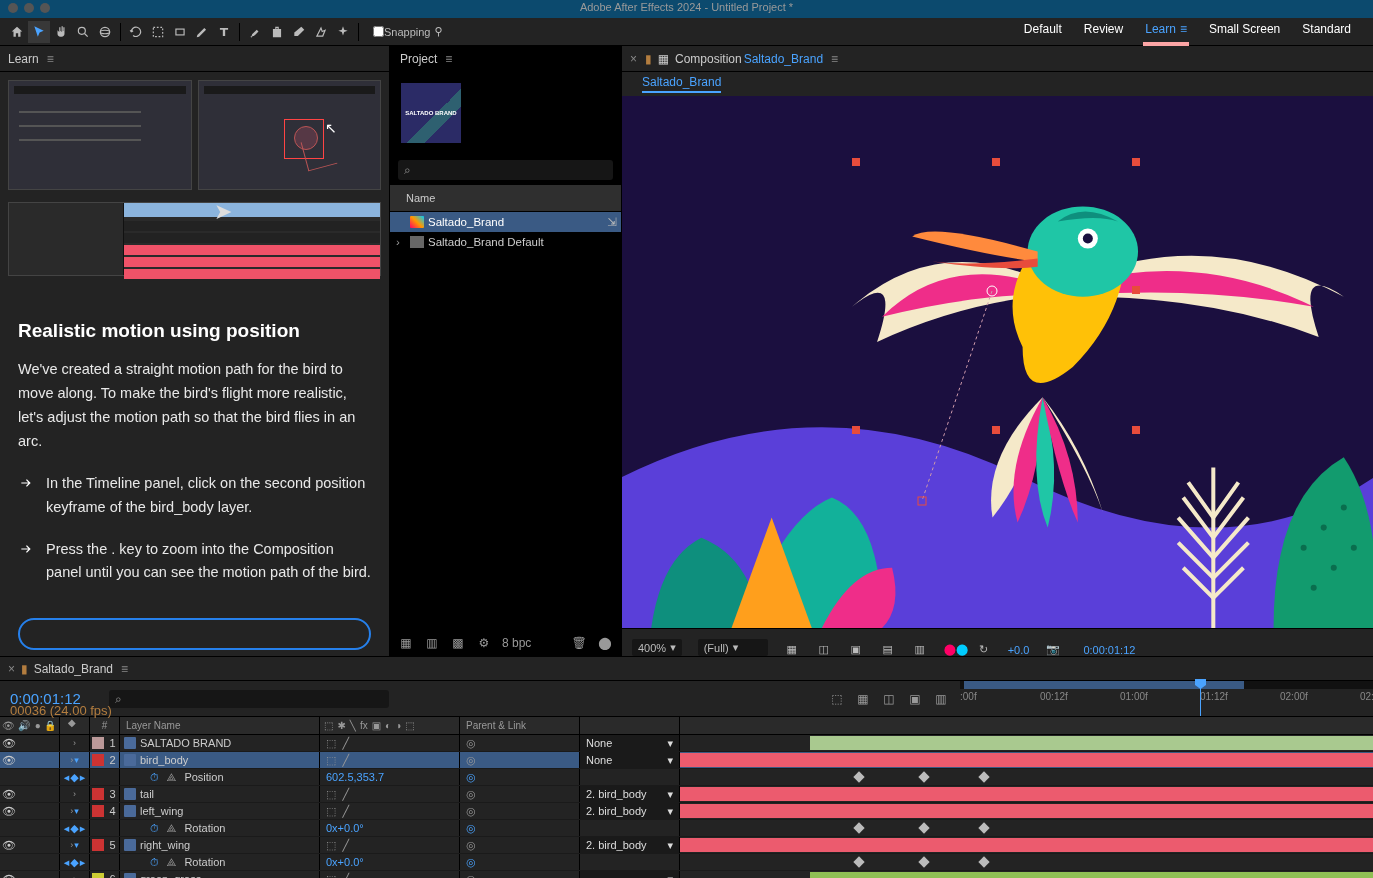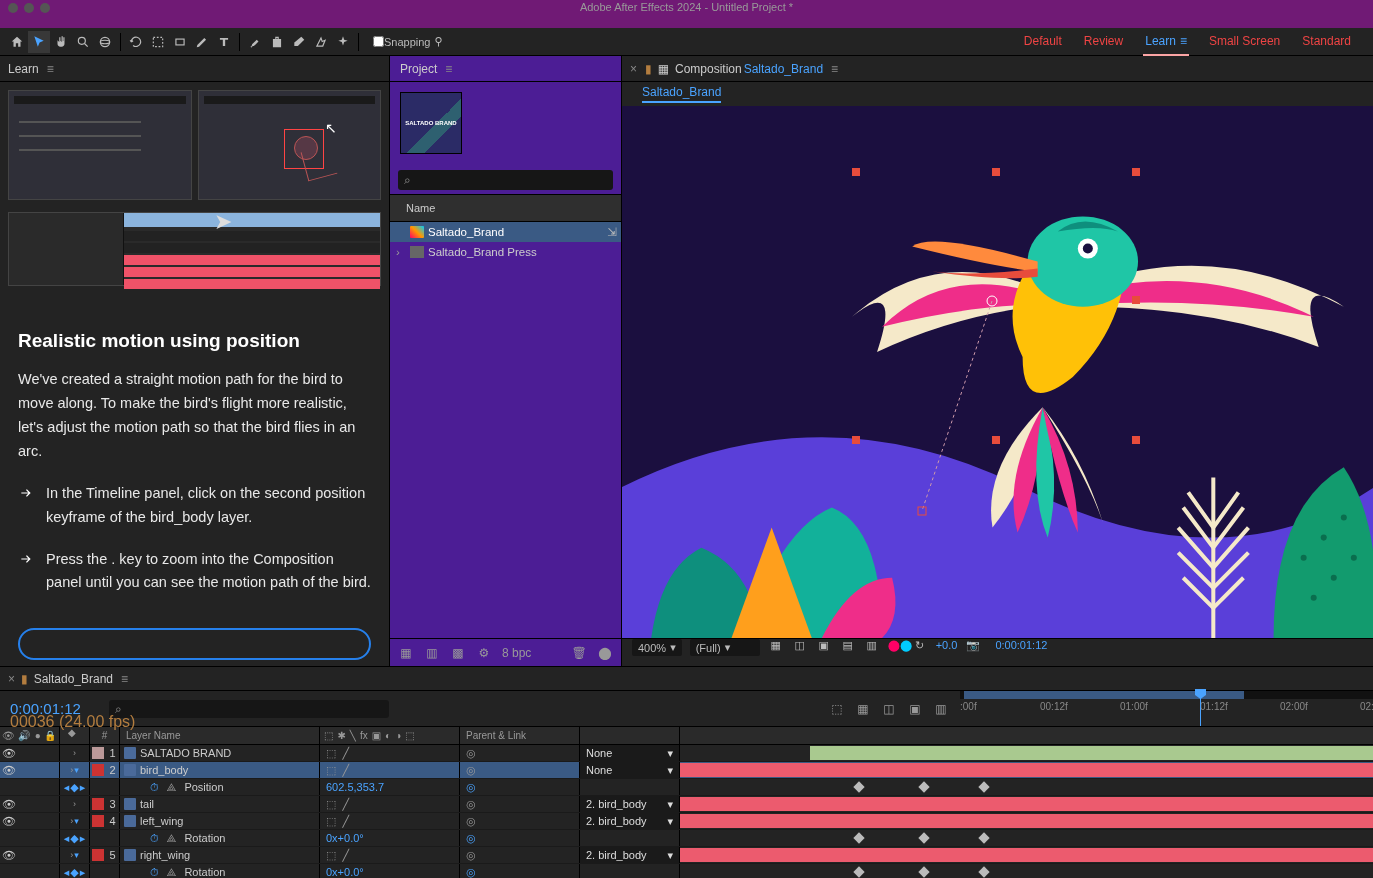--- a/index.html
+++ b/index.html
@@ -1,33 +1,33 @@
 <!DOCTYPE html>
 <html><head>
 <meta charset="utf-8">
 <style>
 * { margin: 0; padding: 0; box-sizing: border-box; font-family: -apple-system, "Segoe UI", sans-serif; }
 body { background: #1e1e1e; color: #ccc; font-size: 12px; width: 1373px; height: 878px; overflow: hidden; }
 
 
-.titlebar { height: 28px; background: #701a75; text-align: center; color: #999; font-size: 11px; line-height: 15px; position: relative; }
+.titlebar { height: 18px; background: #0c4a6e; text-align: center; color: #999; font-size: 11px; line-height: 15px; position: relative; }
 .traffic { position: absolute; left: 8px; top: 3px; display: flex; gap: 6px; }
 .traffic span { width: 10px; height: 10px; border-radius: 50%; background: #555; display:inline-block;}
 
 
 .toolbar { height: 28px; background: #232323; display: flex; align-items: center; padding: 0 6px; border-bottom: 1px solid #000; }
 .tool-ico { width: 22px; height: 22px; display: flex; align-items: center; justify-content: center; color: #bbb; cursor: pointer; }
 .tool-ico.active { background: #383838; color: #4aa3ff; }
 .tool-ico svg { width: 14px; height: 14px; }
 .tool-sep { width: 1px; height: 18px; background: #000; margin: 0 4px; }
 .snapping { margin-left: 10px; display: flex; align-items: center; color: #bbb; font-size: 11px; }
 .snapping input { width: 11px; height: 11px; }
 .ws-tabs { margin-left: auto; display: flex; gap: 18px; padding-right: 14px; font-size: 12px; }
-.ws-tab { color: #ef4444; cursor: pointer; padding: 6px 2px; }
-.ws-tab.active { color: #4aa3ff; border-bottom: 2px solid #fca5a5; }
+.ws-tab { color: #ffffff; cursor: pointer; padding: 6px 2px; }
+.ws-tab.active { color: #4aa3ff; border-bottom: 6px solid #fca5a5; }
 .ws-menu { color:#4aa3ff; margin-left:4px; }
 
 
 .main { display: flex; height: 610px; }
 
 
 .learn { width: 390px; background: #232323; border-right: 1px solid #000; display: flex; flex-direction: column; }
 .learn-tab { height: 26px; border-bottom: 1px solid #000; display: flex; align-items: center; padding-left: 8px; color: #ccc; font-size: 12px; }
 .learn-tab .mnu { margin-left: 8px; color: #888; }
 .learn-header { padding: 14px 16px 8px; display: flex; align-items: center; gap: 8px; font-size: 17px; color: #eee; font-weight: 600; }
@@ -49,21 +49,21 @@
 .ltr-row .bar.red{background:#f05268;}
 .learn-body { padding: 16px 18px; overflow: auto; flex: 1; }
 .learn-body h2 { color: #fff; font-size: 19px; font-weight: 600; margin: 24px 0 16px; }
 .learn-body p { color: #e8e8e8; font-size: 14.5px; line-height: 1.65; margin-bottom: 18px; }
 .learn-step { display: flex; gap: 12px; margin-bottom: 18px; font-size: 14.5px; line-height: 1.65; color: #e8e8e8; }
 .learn-step .arr { color: #fff; flex-shrink: 0; margin-top:2px;}
 .learn-step .arr svg { width: 16px; height: 14px; }
 .learn-btn { border: 2px solid #2680eb; border-radius: 18px; height: 32px; margin: 6px 18px; }
 
 
-.project { width: 232px; background: #4c1d95; border-right: 1px solid #000; display:flex; flex-direction:column;}
+.project { width: 232px; background: #000000; border-right: 1px solid #000; display:flex; flex-direction:column;}
 .proj-tab { height: 26px; border-bottom: 1px solid #000; display: flex; align-items: center; padding-left: 10px; font-size: 12px;}
 .proj-tab .mnu { margin-left: 8px; color:#888;}
 .proj-info { display: flex; padding: 10px; gap: 10px; }
 .proj-thumb { width: 62px; height: 62px; background: linear-gradient(135deg,#2b2b66 0%,#2b2b66 55%,#2e6070 55%,#2e6070 70%,#2b2b66 70%); display:flex; align-items:center; justify-content:center; color:#fff; font-size:6px; font-weight:bold; border:1px solid #000;}
 .proj-meta { font-size: 11px; color: #bbb; line-height: 1.4; }
 .proj-meta .name { color: #eee; }
 .proj-search { margin: 6px 8px 4px; height: 20px; background: #161616; border-radius: 3px; display: flex; align-items: center; padding: 0 6px; color: #888; }
 .proj-head { height: 28px; background: #2f2f2f; border-top: 1px solid #000; border-bottom: 1px solid #000; padding-left: 16px; font-size: 11px; display: flex; align-items: center; }
 .proj-row { height: 20px; display: flex; align-items: center; padding-left: 6px; font-size: 11.5px; gap: 4px; }
 .proj-row.sel { background: #3a5a84; color: #fff; }
@@ -78,36 +78,36 @@
 
 .compv { flex: 1; background: #232323; display: flex; flex-direction: column; position:relative;}
 .compv-tabs { height: 26px; border-bottom: 1px solid #000; display: flex; align-items: center; padding-left: 8px; font-size: 12px; }
 .compv-tabs .x { color: #888; margin-right: 8px;}
 .compv-tabs .lbl { color: #ccc; }
 .compv-tabs .nm { color: #4aa3ff; margin-left: 2px; }
 .compv-tabs .mnu { margin-left: 8px; color:#888;}
 .compv-sub { height: 24px; padding-left: 20px; display: flex; align-items: center; }
 .compv-sub .chip { color: #4aa3ff; border-bottom: 2px solid #4aa3ff; padding-bottom: 2px; font-size: 12px; }
 .canvas { flex: 1; background: #1b0f3f; position: relative; overflow: hidden; }
-.viewer-footer { height: 28px; border-top: 1px solid #000; display: flex; align-items: flex-start; gap: 8px; padding: 0 10px; font-size: 11px; color: #bbb; background:#232323;}
+.viewer-footer { height: 28px; border-top: 1px solid #000; display: flex; align-items: flex-end; gap: 16px; padding: 0 10px; font-size: 11px; color: #bbb; background:#232323;}
 .vf-sel { background: #161616; padding: 2px 6px; border-radius: 2px; display:flex; align-items:center; gap:4px;}
 .vf-ico { width:16px; text-align:center; cursor:pointer; color:#bbb;}
 .vf-time { color: #4aa3ff; margin-left: 6px;}
 .vf-exp { color:#4aa3ff;}
 
 
 .timeline { height: 222px; background: #232323; border-top: 1px solid #000; display: flex; flex-direction: column; }
 .tl-tabs { height: 24px; border-bottom: 1px solid #000; display: flex; align-items: center; padding-left: 8px; font-size: 12px; }
 .tl-tabs .x { color:#888; margin-right: 6px;}
 .tl-tabs .nm { color: #ccc; }
 .tl-tabs .mnu { margin-left:8px; color:#888;}
 .tl-head { height: 36px; display: flex; border-bottom: 1px solid #000; }
 .tl-head-left { width: 960px; display: flex; align-items: center; padding-left: 10px; position:relative;}
 .tl-time { color: #4aa3ff; font-size: 15px; font-weight: 500; }
-.tl-fps { color: #b37d3f; font-size: 16px; position:absolute; top:22px; left:10px;}
+.tl-fps { color: #b37d3f; font-size: 13px; position:absolute; top:22px; left:10px;}
 .tl-search { margin-left: 28px; width: 280px; height: 18px; background: #161616; border-radius: 3px; display: flex; align-items: center; padding: 0 6px; color:#888;}
 .tl-head-icons { margin-left: auto; display: flex; gap: 8px; padding-right: 10px; color:#999;}
 .tl-head-icons .ico{width:18px; text-align:center; cursor:pointer;}
 .tl-head-right { flex: 1; position: relative; background:#232323;}
 .tl-scrubber{ position:absolute; top:0; left:0; right:0; height:8px; background:#111;}
 .tl-scrub-work{position:absolute; top:0; left:4px; width:280px; height:8px; background:#3a5a84;}
 .tl-ticks { position: absolute; top: 10px; left: 0; right: 0; height: 24px; color: #888; font-size: 10px; }
 .tl-tick { position: absolute; top: 0; }
 .tl-cti { position: absolute; top: 0; width: 1px; background: #4aa3ff; height: 100%; }
 .tl-cti::before { content:''; position:absolute; top:-2px; left:-5px; width:11px; height:10px; background:#4aa3ff; clip-path: polygon(0 0,100% 0,100% 60%,50% 100%,0 60%);}
@@ -343,21 +343,21 @@
     <div class="proj-head">Name</div>
     <div class="proj-row sel" style="position:relative;">
       <span class="tw"></span>
       <span class="ico comp-ico"></span>
       <span>Saltado_Brand</span>
       <span class="proj-flow">⇲</span>
     </div>
     <div class="proj-row">
       <span class="tw">›</span>
       <span class="ico fold-ico"></span>
-      <span>Saltado_Brand Press</span>
+      <span>Saltado_Brand Default</span>
     </div>
     <div class="proj-bottom">
       <span class="ico">▦</span>
       <span class="ico">▥</span>
       <span class="ico">▩</span>
       <span class="ico">⚙</span>
       <span>8 bpc</span>
       <span class="ico" style="margin-left:auto;">🗑</span>
       <span class="ico">⬤</span>
     </div>

